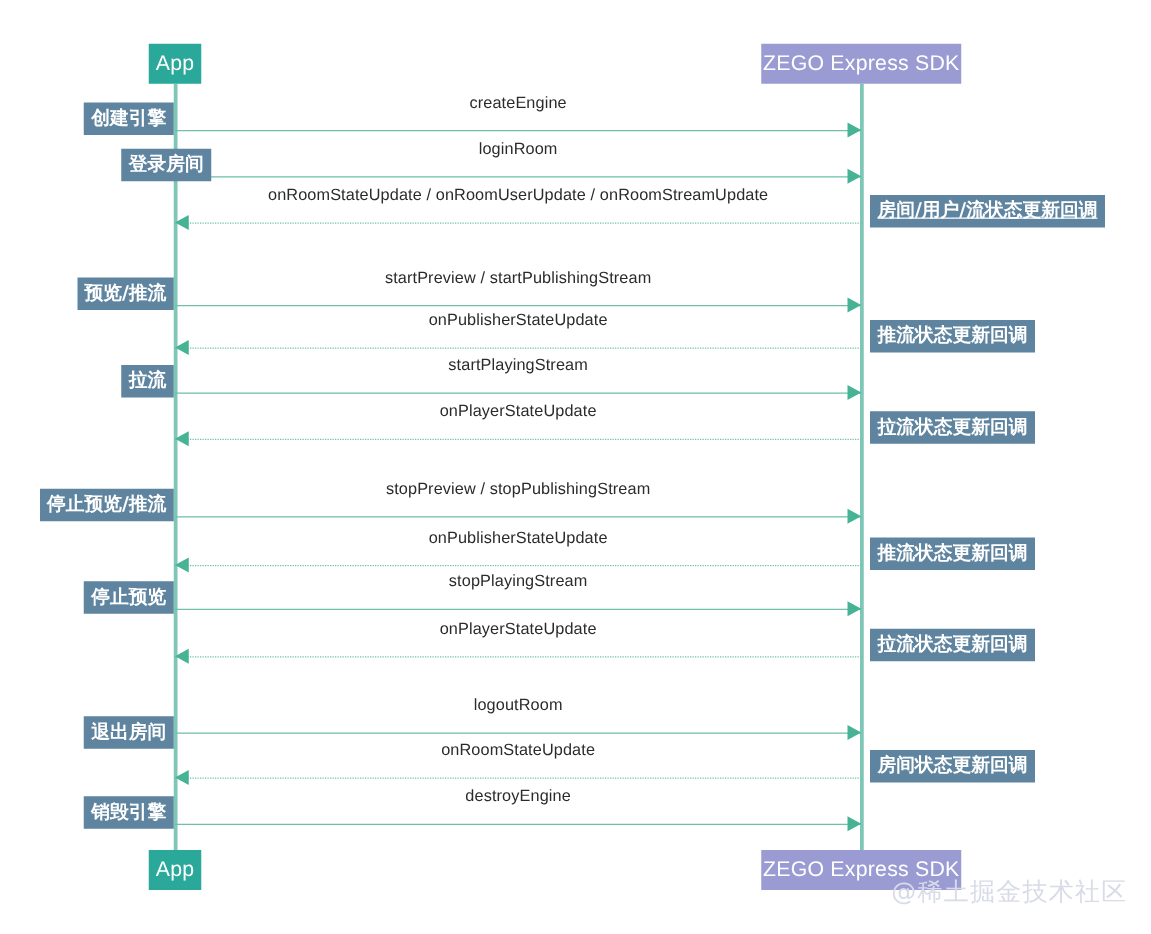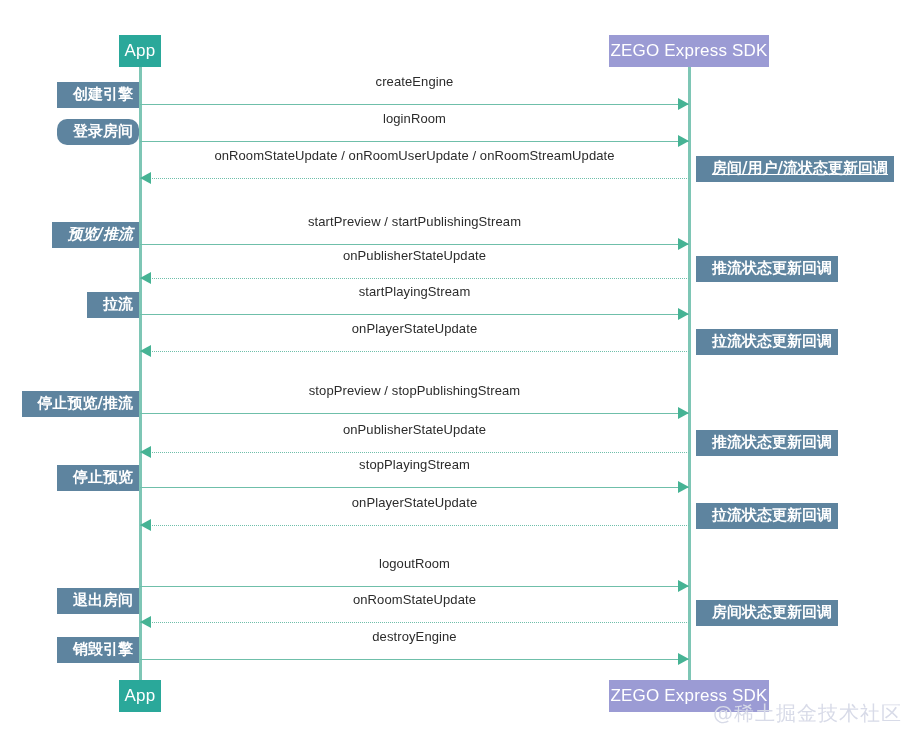--- a/index.html
+++ b/index.html
@@ -67,21 +67,21 @@
   }
 
   
   .tag{
     position:absolute;
     background:#5e849f;
     color:#ffffff;
     font-weight:bold;
     font-size:15px;
     line-height:1;
-    padding:5px 6px 6px 16px;
+    padding:5px 6px 6px 6px;
     white-space:nowrap;
     box-sizing:border-box;
     font-family:"DejaVu Sans","Liberation Sans",sans-serif;
   }
   .tag.left{ text-align:center; }
   .tag.right{ text-align:left; }
 
   
   .wm{
     position:absolute;
@@ -119,33 +119,33 @@
         <div class="line" style="left: 140px; width: 549px;"></div>
         <div class="head" style="left: 678px;"></div>
         <div class="label" style="left: 140px; width: 549px;">createEngine</div>
       </div>
       <div class="tag left" style="top: 82px; right: 782px;">创建引擎</div>
       <div class="msg call" style="left: 0px; top: 141px; width: 921px;">
         <div class="line" style="left: 140px; width: 549px;"></div>
         <div class="head" style="left: 678px;"></div>
         <div class="label" style="left: 140px; width: 549px;">loginRoom</div>
       </div>
-      <div class="tag left" style="top: 119px; right: 782px; border-radius: 10px;">登录房间</div>
+      <div class="tag left" style="top: 119px; right: 752px;">登录房间</div>
       <div class="msg ret" style="left: 0px; top: 178px; width: 921px;">
         <div class="line" style="left: 140px; width: 549px;"></div>
         <div class="head" style="left: 140px;"></div>
         <div class="label" style="left: 140px; width: 549px;">onRoomStateUpdate / onRoomUserUpdate / onRoomStreamUpdate</div>
       </div>
       <div class="tag right" style="top: 156px; left: 696px; text-decoration: underline;">房间/用户/流状态更新回调</div>
       <div class="msg call" style="left: 0px; top: 244px; width: 921px;">
         <div class="line" style="left: 140px; width: 549px;"></div>
         <div class="head" style="left: 678px;"></div>
         <div class="label" style="left: 140px; width: 549px;">startPreview / startPublishingStream</div>
       </div>
-      <div class="tag left" style="top: 222px; right: 782px; font-style: italic;">预览/推流</div>
+      <div class="tag left" style="top: 222px; right: 782px;">预览/推流</div>
       <div class="msg ret" style="left: 0px; top: 278px; width: 921px;">
         <div class="line" style="left: 140px; width: 549px;"></div>
         <div class="head" style="left: 140px;"></div>
         <div class="label" style="left: 140px; width: 549px;">onPublisherStateUpdate</div>
       </div>
       <div class="tag right" style="top: 256px; left: 696px;">推流状态更新回调</div>
       <div class="msg call" style="left: 0px; top: 314px; width: 921px;">
         <div class="line" style="left: 140px; width: 549px;"></div>
         <div class="head" style="left: 678px;"></div>
         <div class="label" style="left: 140px; width: 549px;">startPlayingStream</div>
@@ -179,21 +179,21 @@
         <div class="line" style="left: 140px; width: 549px;"></div>
         <div class="head" style="left: 140px;"></div>
         <div class="label" style="left: 140px; width: 549px;">onPlayerStateUpdate</div>
       </div>
       <div class="tag right" style="top: 503px; left: 696px;">拉流状态更新回调</div>
       <div class="msg call" style="left: 0px; top: 586px; width: 921px;">
         <div class="line" style="left: 140px; width: 549px;"></div>
         <div class="head" style="left: 678px;"></div>
         <div class="label" style="left: 140px; width: 549px;">logoutRoom</div>
       </div>
-      <div class="tag left" style="top: 588px; right: 782px;">退出房间</div>
+      <div class="tag left" style="top: 573px; right: 782px;">退出房间</div>
       <div class="msg ret" style="left: 0px; top: 622px; width: 921px;">
         <div class="line" style="left: 140px; width: 549px;"></div>
         <div class="head" style="left: 140px;"></div>
         <div class="label" style="left: 140px; width: 549px;">onRoomStateUpdate</div>
       </div>
       <div class="tag right" style="top: 600px; left: 696px;">房间状态更新回调</div>
       <div class="msg call" style="left: 0px; top: 659px; width: 921px;">
         <div class="line" style="left: 140px; width: 549px;"></div>
         <div class="head" style="left: 678px;"></div>
         <div class="label" style="left: 140px; width: 549px;">destroyEngine</div>

